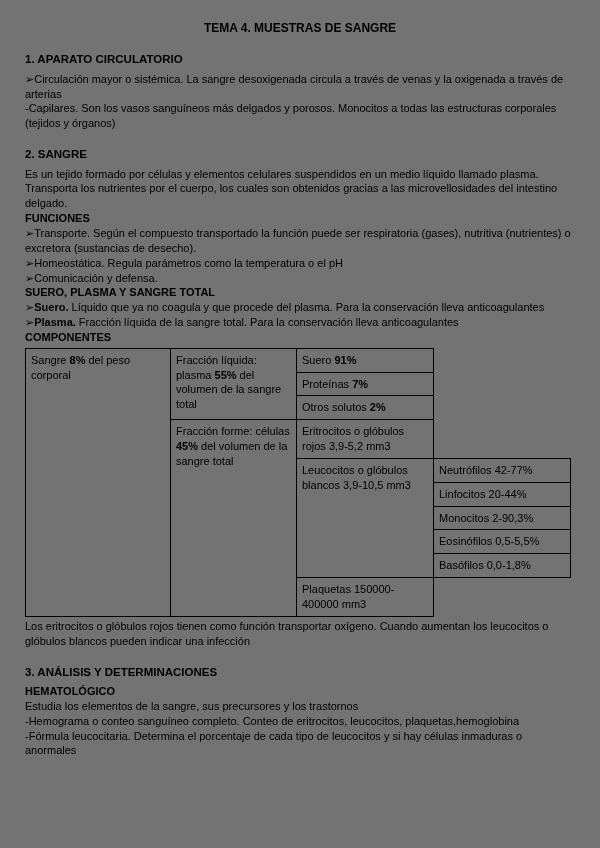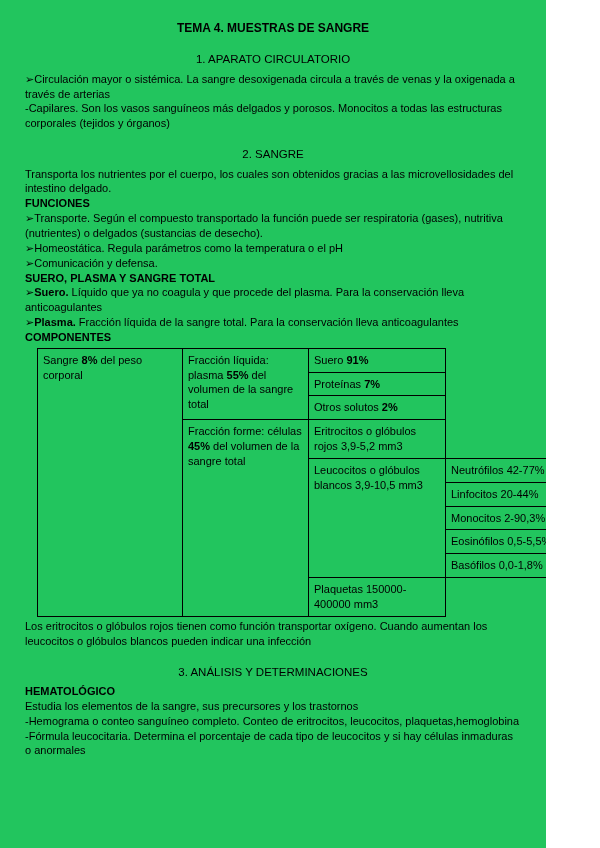--- a/index.html
+++ b/index.html
@@ -1,51 +1,50 @@
 <!DOCTYPE html>
 <html><head>
 <meta charset="utf-8">
 <style>
   html, body {
     margin: 0;
     padding: 0;
     background: #ffffff;
   }
   .page {
-    width: 546px;
+    width: 600px;
     height: 848px;
     box-sizing: border-box;
     padding: 20px 25px 10px 25px;
-    background: #22c55e;
+    background: #737373;
     color: #000000;
     font-family: "Liberation Sans", "DejaVu Sans", sans-serif;
     font-size: 11px;
     line-height: 1.35;
     overflow: hidden;
   }
   .doc-title {
     text-align: center;
     font-weight: bold;
     font-size: 12px;
     margin: 0 0 14px 0;
   }
   .h2 {
-    text-align: center;
-    font-weight: normal;
+    font-weight: bold;
     font-size: 11.5px;
     margin: 16px 0 4px 0;
   }
   .para { margin: 0; }
   .subhead { margin: 0; font-weight: bold; }
   b { font-weight: bold; }
   table.comp {
     border-collapse: collapse;
     table-layout: fixed;
     width: 545px;
-    margin: 3px 0 2px 12px;
+    margin: 3px 0 2px 0;
   }
   table.comp td {
     border: 1px solid #000000;
     padding: 4px 5px;
     vertical-align: top;
     word-wrap: break-word;
   }
   .note { margin-top: 2px; }
 </style>
 </head>
@@ -53,24 +52,25 @@
 
 <div class="page">
 
   <div class="doc-title">TEMA 4. MUESTRAS DE SANGRE</div>
 
   <div class="h2">1. APARATO CIRCULATORIO</div>
   <p class="para">➢Circulación mayor o sistémica. La sangre desoxigenada circula a través de venas y la oxigenada a través de arterias</p>
   <p class="para">-Capilares. Son los vasos sanguíneos más delgados y porosos. Monocitos a todas las estructuras corporales (tejidos y órganos)</p>
 
   <div class="h2">2. SANGRE</div>
+  <p class="para">Es un tejido formado por células y elementos celulares suspendidos en un medio líquido llamado plasma.</p>
   <p class="para">Transporta los nutrientes por el cuerpo, los cuales son obtenidos gracias a las microvellosidades del intestino delgado.</p>
 
   <p class="subhead">FUNCIONES</p>
-  <p class="para">➢Transporte. Según el compuesto transportado la función puede ser respiratoria (gases), nutritiva (nutrientes) o delgados (sustancias de desecho).</p>
+  <p class="para">➢Transporte. Según el compuesto transportado la función puede ser respiratoria (gases), nutritiva (nutrientes) o excretora (sustancias de desecho).</p>
   <p class="para">➢Homeostática. Regula parámetros como la temperatura o el pH</p>
   <p class="para">➢Comunicación y defensa.</p>
 
   <p class="subhead">SUERO, PLASMA Y SANGRE TOTAL</p>
   <p class="para"><b>➢Suero.</b><span> Líquido que ya no coagula y que procede del plasma. Para la conservación lleva anticoagulantes</span></p>
   <p class="para"><b>➢Plasma.</b><span> Fracción líquida de la sangre total. Para la conservación lleva anticoagulantes</span></p>
 
   <p class="subhead">COMPONENTES</p>
 
   <table class="comp">

